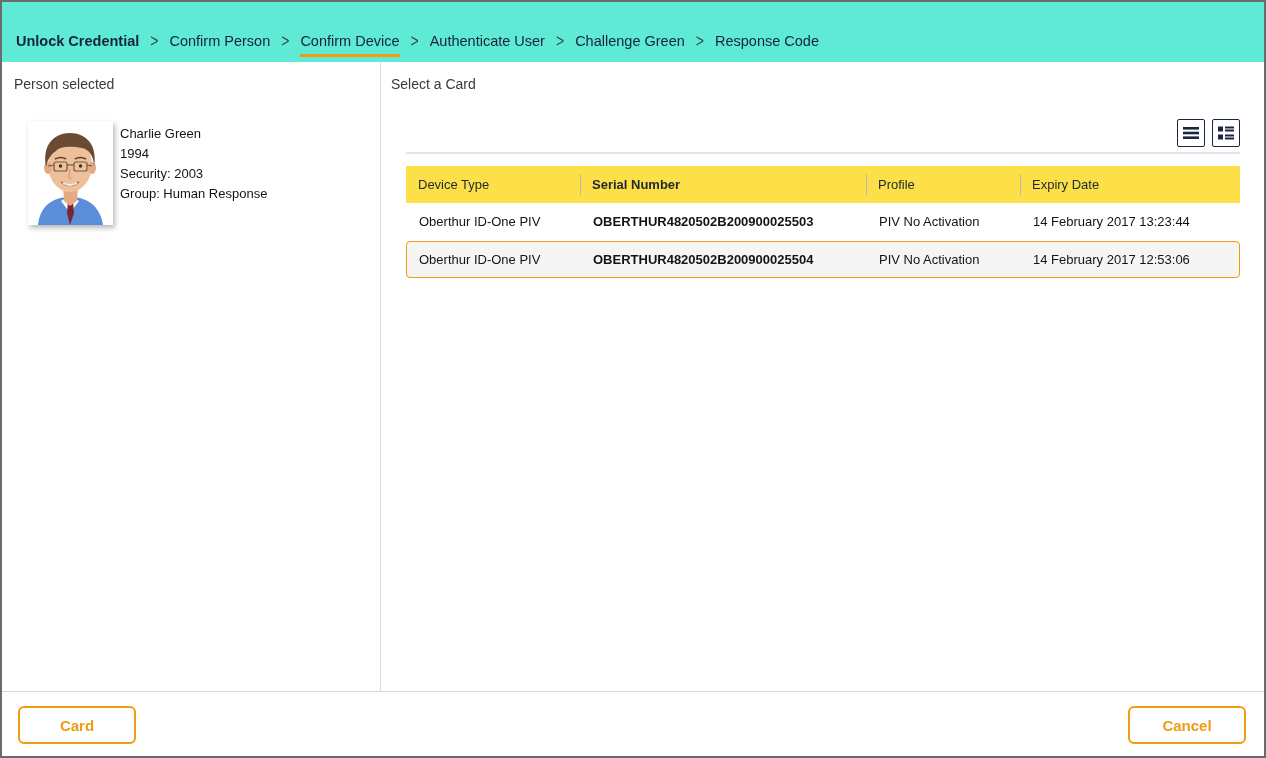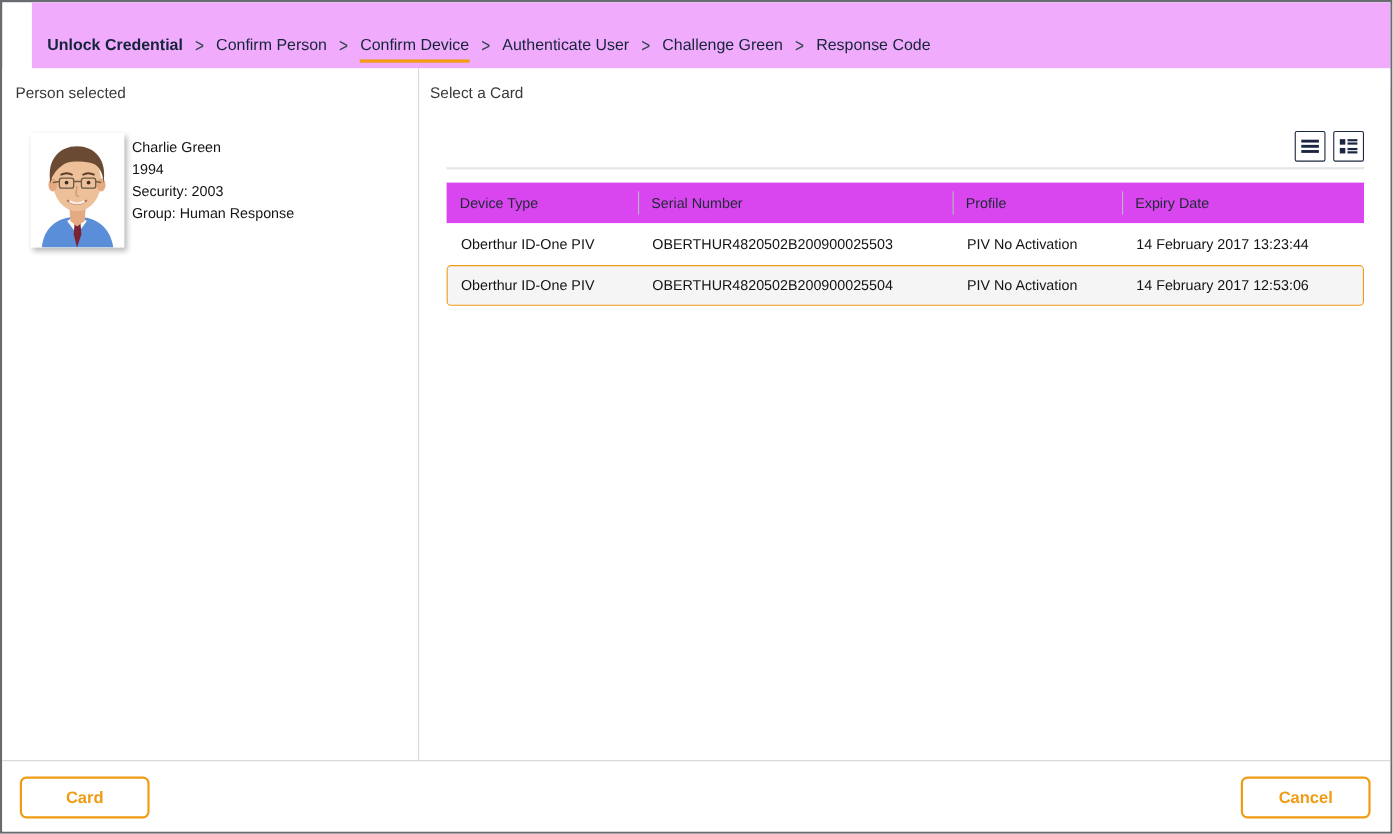--- a/index.html
+++ b/index.html
@@ -11,27 +11,26 @@
     width: 1266px; height: 758px;
     border: 2px solid #686c70;
     background: #ffffff;
     overflow: hidden;
   }
 
   
   .breadcrumb-bar {
     position: absolute; top: 0; left: 0; right: 0;
     height: 78px;
-    background: #f0abfc;
+    background: #5eead4;
     display: flex; align-items: center;
     padding-left: 14px;
     font-size: 14.5px;
     color: #16243a;
     white-space: nowrap;
-    margin-left: 27px;
   }
   .crumb { position: relative; cursor: default; }
   .crumb.root { font-weight: bold; }
   .crumb.active::after {
     content: "";
     position: absolute; left: 0; right: 0; bottom: -8px;
     height: 3px; background: #f09c17;
   }
   .crumb-sep {
     margin: 0 11px;
@@ -99,21 +98,21 @@
     height: 2px; background: #e3e6e8;
   }
 
   
   .card-table {
     position: absolute; top: 104px; left: 25px; right: 24px;
   }
   .thead {
     display: flex;
     height: 37px;
-    background: #d946ef;
+    background: #fde047;
     align-items: center;
   }
   .th {
     position: relative;
     padding-left: 12px;
     font-size: 13px;
     color: #1e2933;
     height: 100%;
     display: flex; align-items: center;
   }
@@ -137,21 +136,21 @@
     border-radius: 4px;
   }
   .td {
     padding-left: 12px;
     font-size: 13px;
     color: #141414;
     overflow: hidden;
     white-space: nowrap;
   }
   .col-0 { width: 174px; }
-  .col-1 { width: 286px; }
+  .col-1 { width: 286px; font-weight: bold; }
   .col-2 { width: 154px; }
   .col-3 { flex: 1; }
 
   
   .footer {
     position: absolute; left: 0; right: 0; bottom: 0;
     height: 65px;
     background: #fff;
     border-top: 1px solid #d4d7d9;
   }

